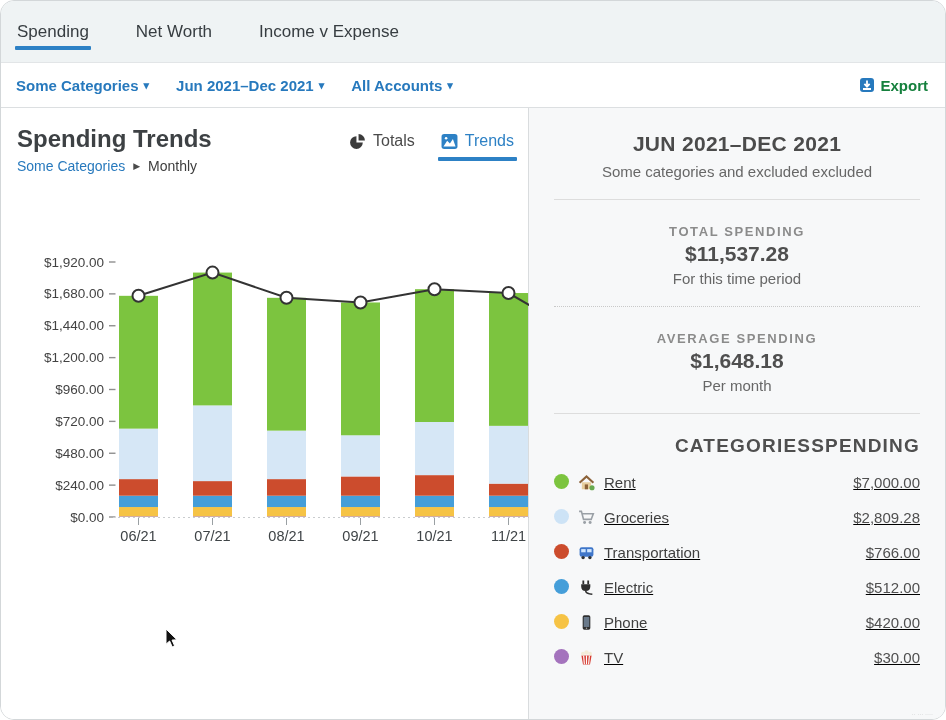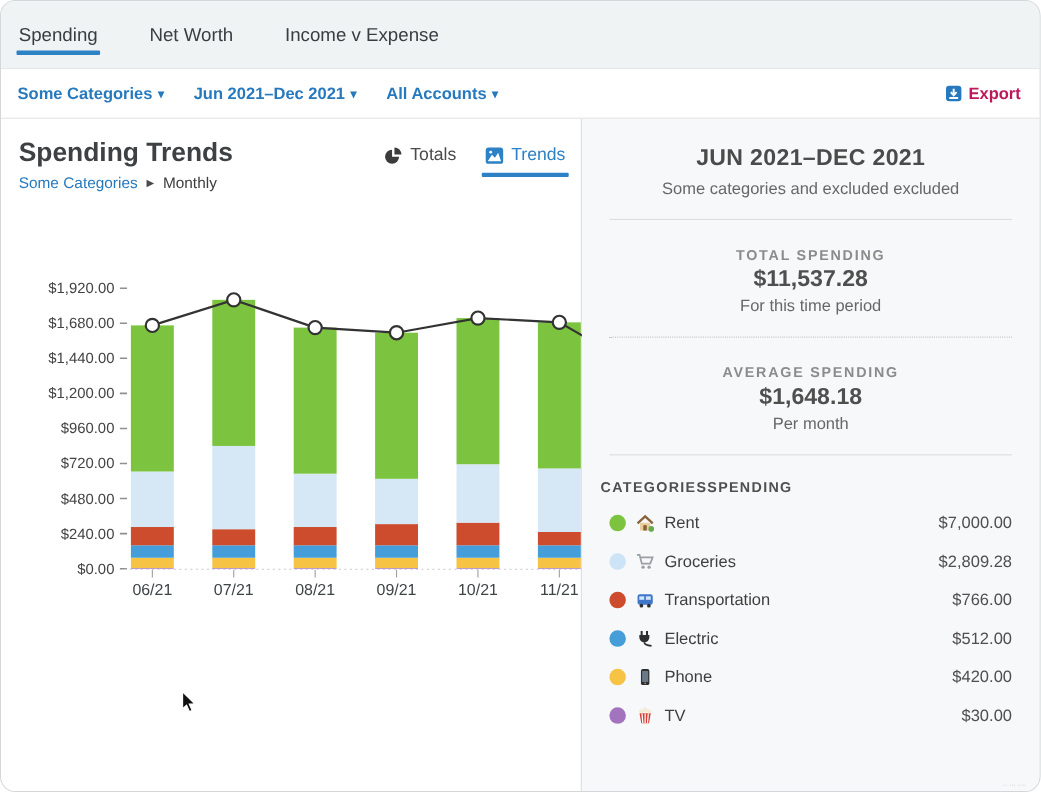--- a/index.html
+++ b/index.html
@@ -12,21 +12,21 @@
             background:#eff3f4; border-bottom:1px solid #e2e5e7; }
   .tab { position:relative; margin-right:47px; font-size:17px; color:#373d41; padding-bottom:13px; cursor:default; }
   .tab.active::after { content:""; position:absolute; left:-2px; right:-2px; bottom:5px; height:4px;
             background:#2d81c5; border-radius:1px; }
 
   
   .filterbar { display:flex; align-items:center; height:45px; padding:0 15px; background:#fff;
             border-bottom:1px solid #dcdfe1; }
   .filter { color:#2779bd; font-size:15px; font-weight:700; margin-right:27px; display:flex; align-items:center; }
   .caret { font-size:11px; margin-left:5px; color:#2779bd; }
-  .export { margin-left:auto; margin-right:2px; color:#be185d; font-size:15px; font-weight:700;
+  .export { margin-left:auto; margin-right:2px; color:#15803d; font-size:15px; font-weight:700;
             display:flex; align-items:center; gap:5px; }
 
   
   .content { display:flex; height:612px; }
   .chart-panel { position:relative; width:528px; border-right:1px solid #d9dcde; background:#fff; }
   .sidebar { flex:1; background:#f7f8f9; padding:24px 15px 0 15px; position:relative; }
 
   
   .panel-title { position:absolute; left:16px; top:17px; font-size:24px; font-weight:600; color:#3d4144; }
   .breadcrumb { position:absolute; left:16px; top:50px; font-size:14px; display:flex; align-items:center; gap:8px; }
@@ -43,23 +43,23 @@
 
   
   .period-title { text-align:center; font-size:21px; font-weight:800; color:#4b4b4b; letter-spacing:.3px; }
   .period-sub { text-align:center; font-size:15px; color:#676767; margin-top:7px; }
   .divider { border:none; border-top:1px solid #ddd; margin:19px 10px; }
   .divider.dotted { border-top-style:dotted; border-top-color:#c9c9c9; }
   .stat { text-align:center;margin-top:24px; }
   .stat-label { font-size:13px; color:#8b8b8b; letter-spacing:1.6px; font-weight:600; }
   .stat-amount { font-size:21px; font-weight:800; color:#4f4f4f; margin-top:3px;text-align:center; }
   .stat-caption { font-size:15px; color:#676767; margin-top:4px; }
-  .cat-header { display:flex; justify-content:flex-start; margin:21px 10px 8px 2px;
-            font-size:13px; font-weight:700; color:#4f4f4f; letter-spacing:1.2px; }
-  .cat-row { display:flex; align-items:center; padding:9px 10px; }
+  .cat-header { display:flex; justify-content:flex-end; margin:21px 10px 8px 12px;
+            font-size:19px; font-weight:700; color:#4f4f4f; letter-spacing:1.2px; }
+  .cat-row { display:flex; align-items:flex-start; padding:9px 10px;text-decoration:underline; }
   .dot { width:15px; height:15px; border-radius:50%; flex:none; }
   .cat-icon { width:17px; height:17px; margin-left:9px; flex:none; }
   .cat-name { margin-left:9px; font-size:15px; color:#3f3f3f; }
   .cat-amount { margin-left:auto; font-size:15px; color:#4f4f4f; }
   .watermark { position:absolute; right:12px; bottom:3px; font-size:6px; color:#b9b9b9; filter:blur(.3px); }
 </style>
 </head>
 <body>
 
 <div class="card">

